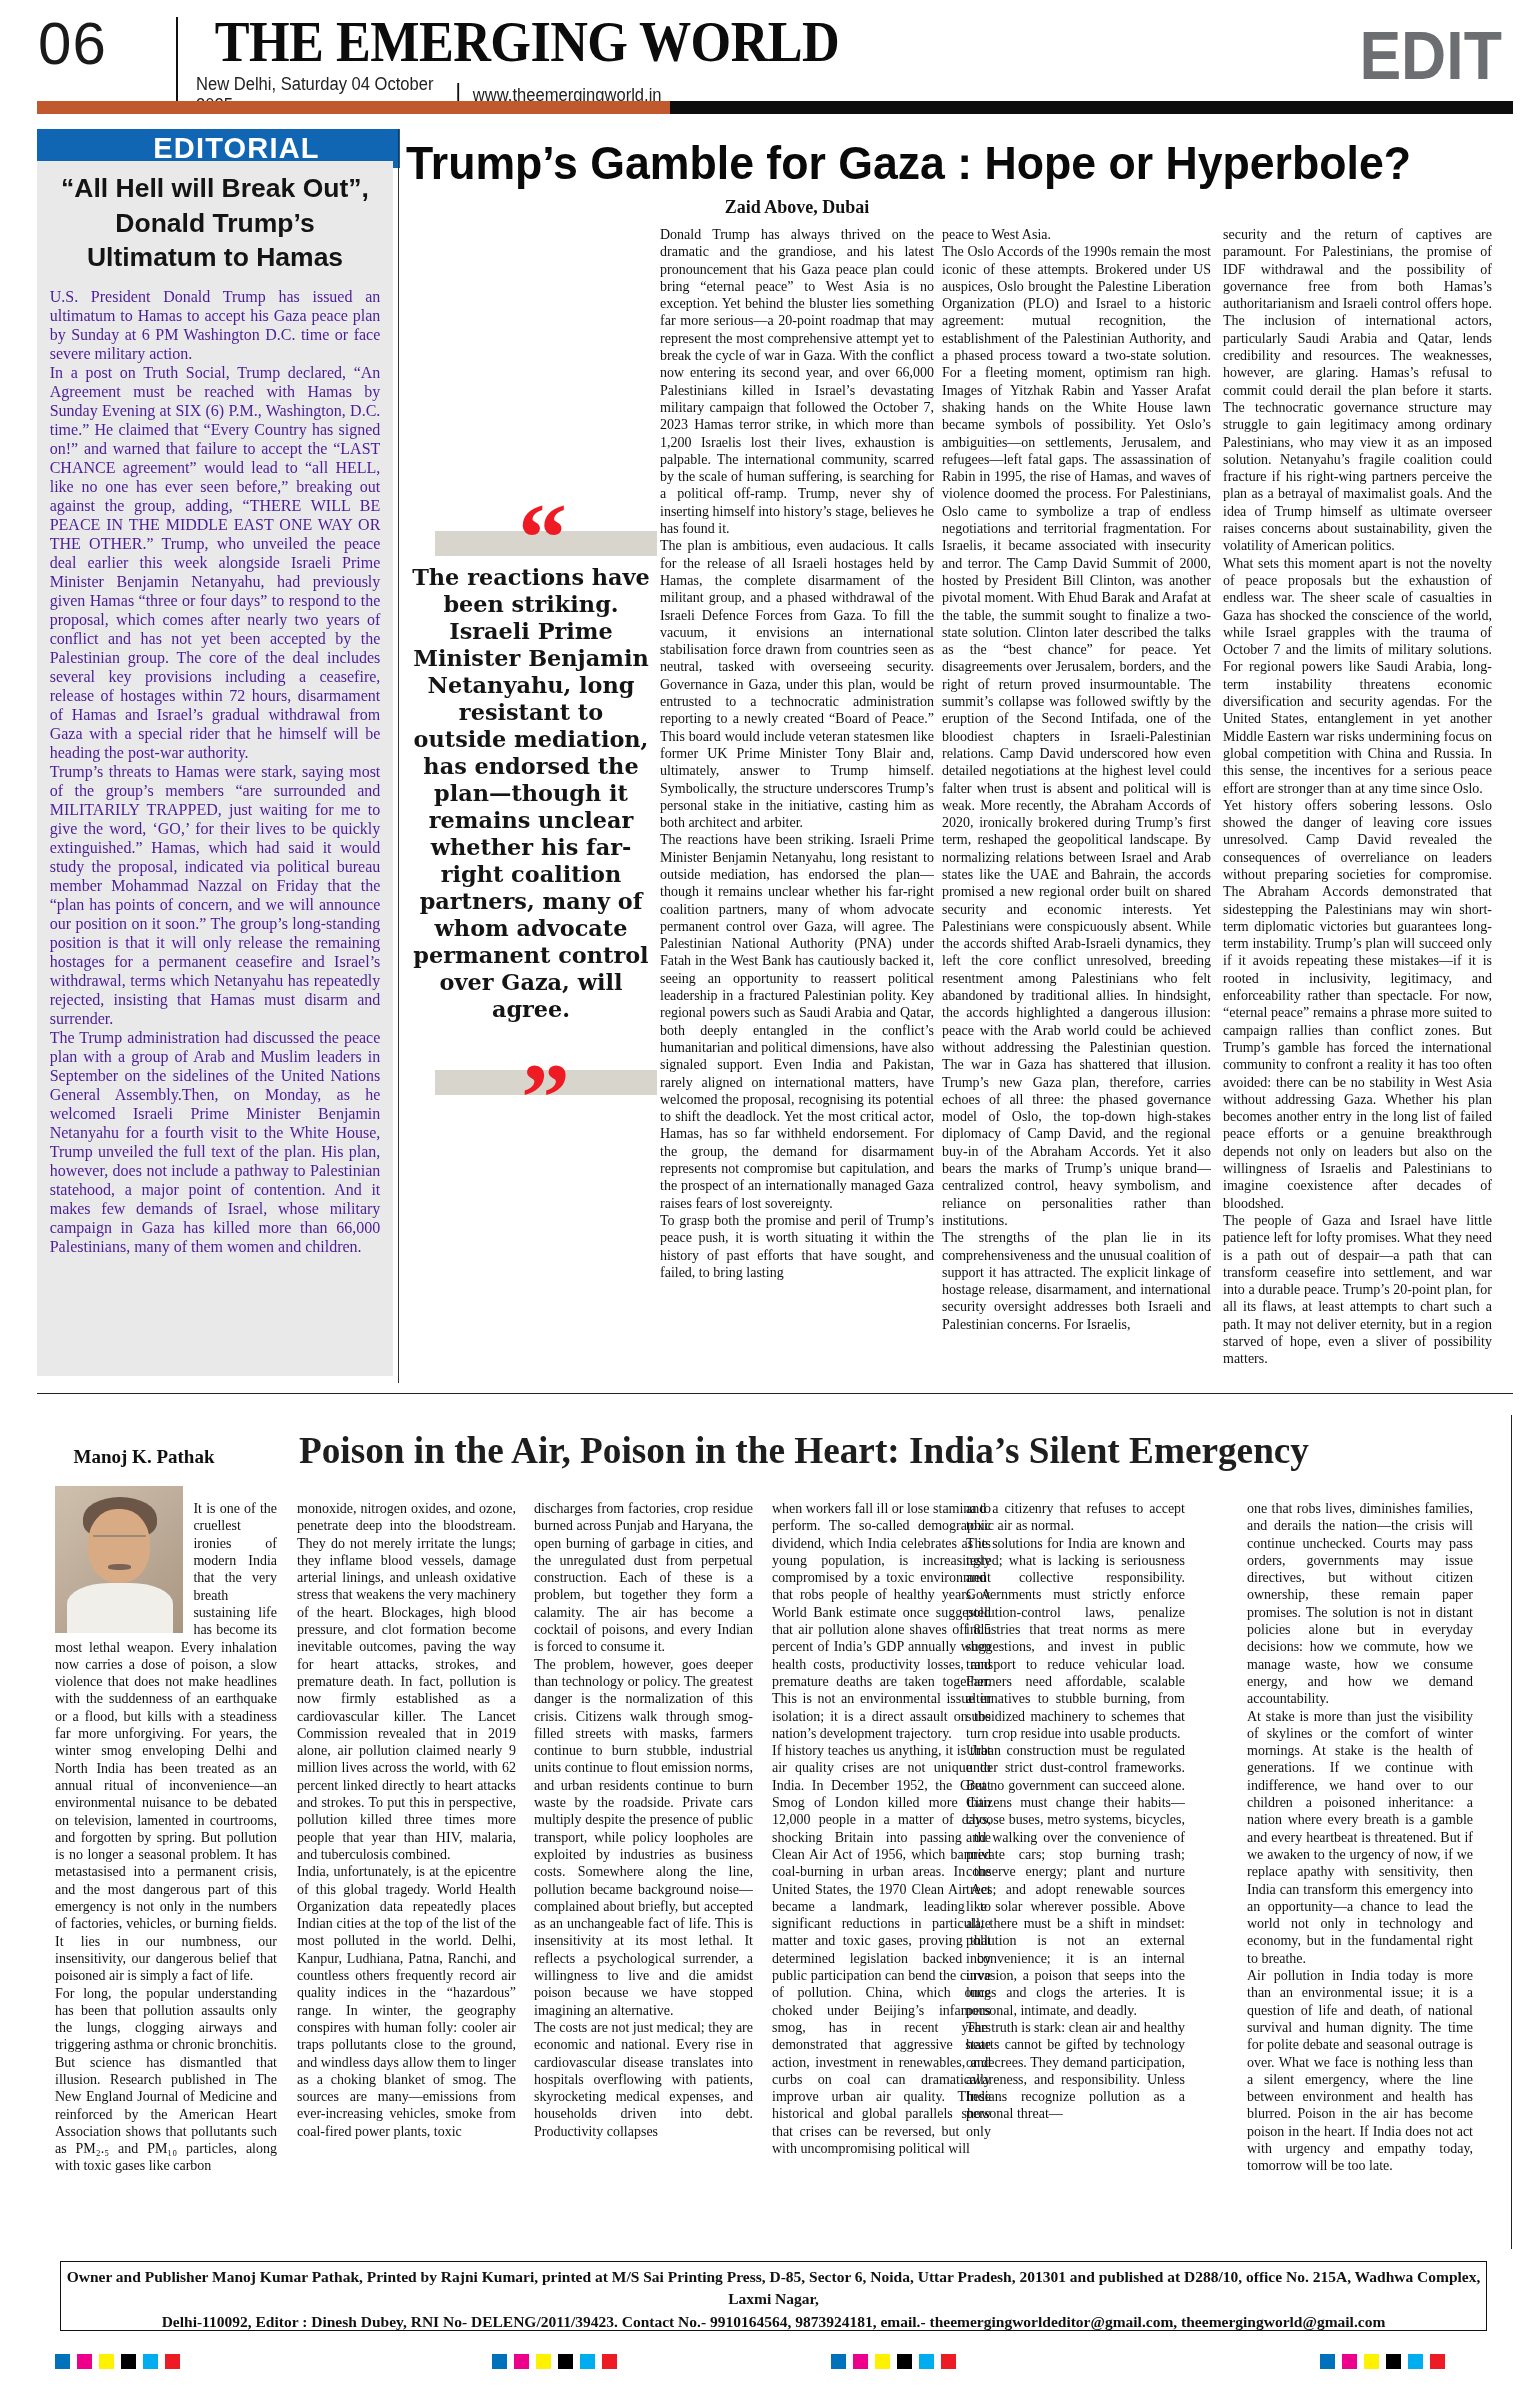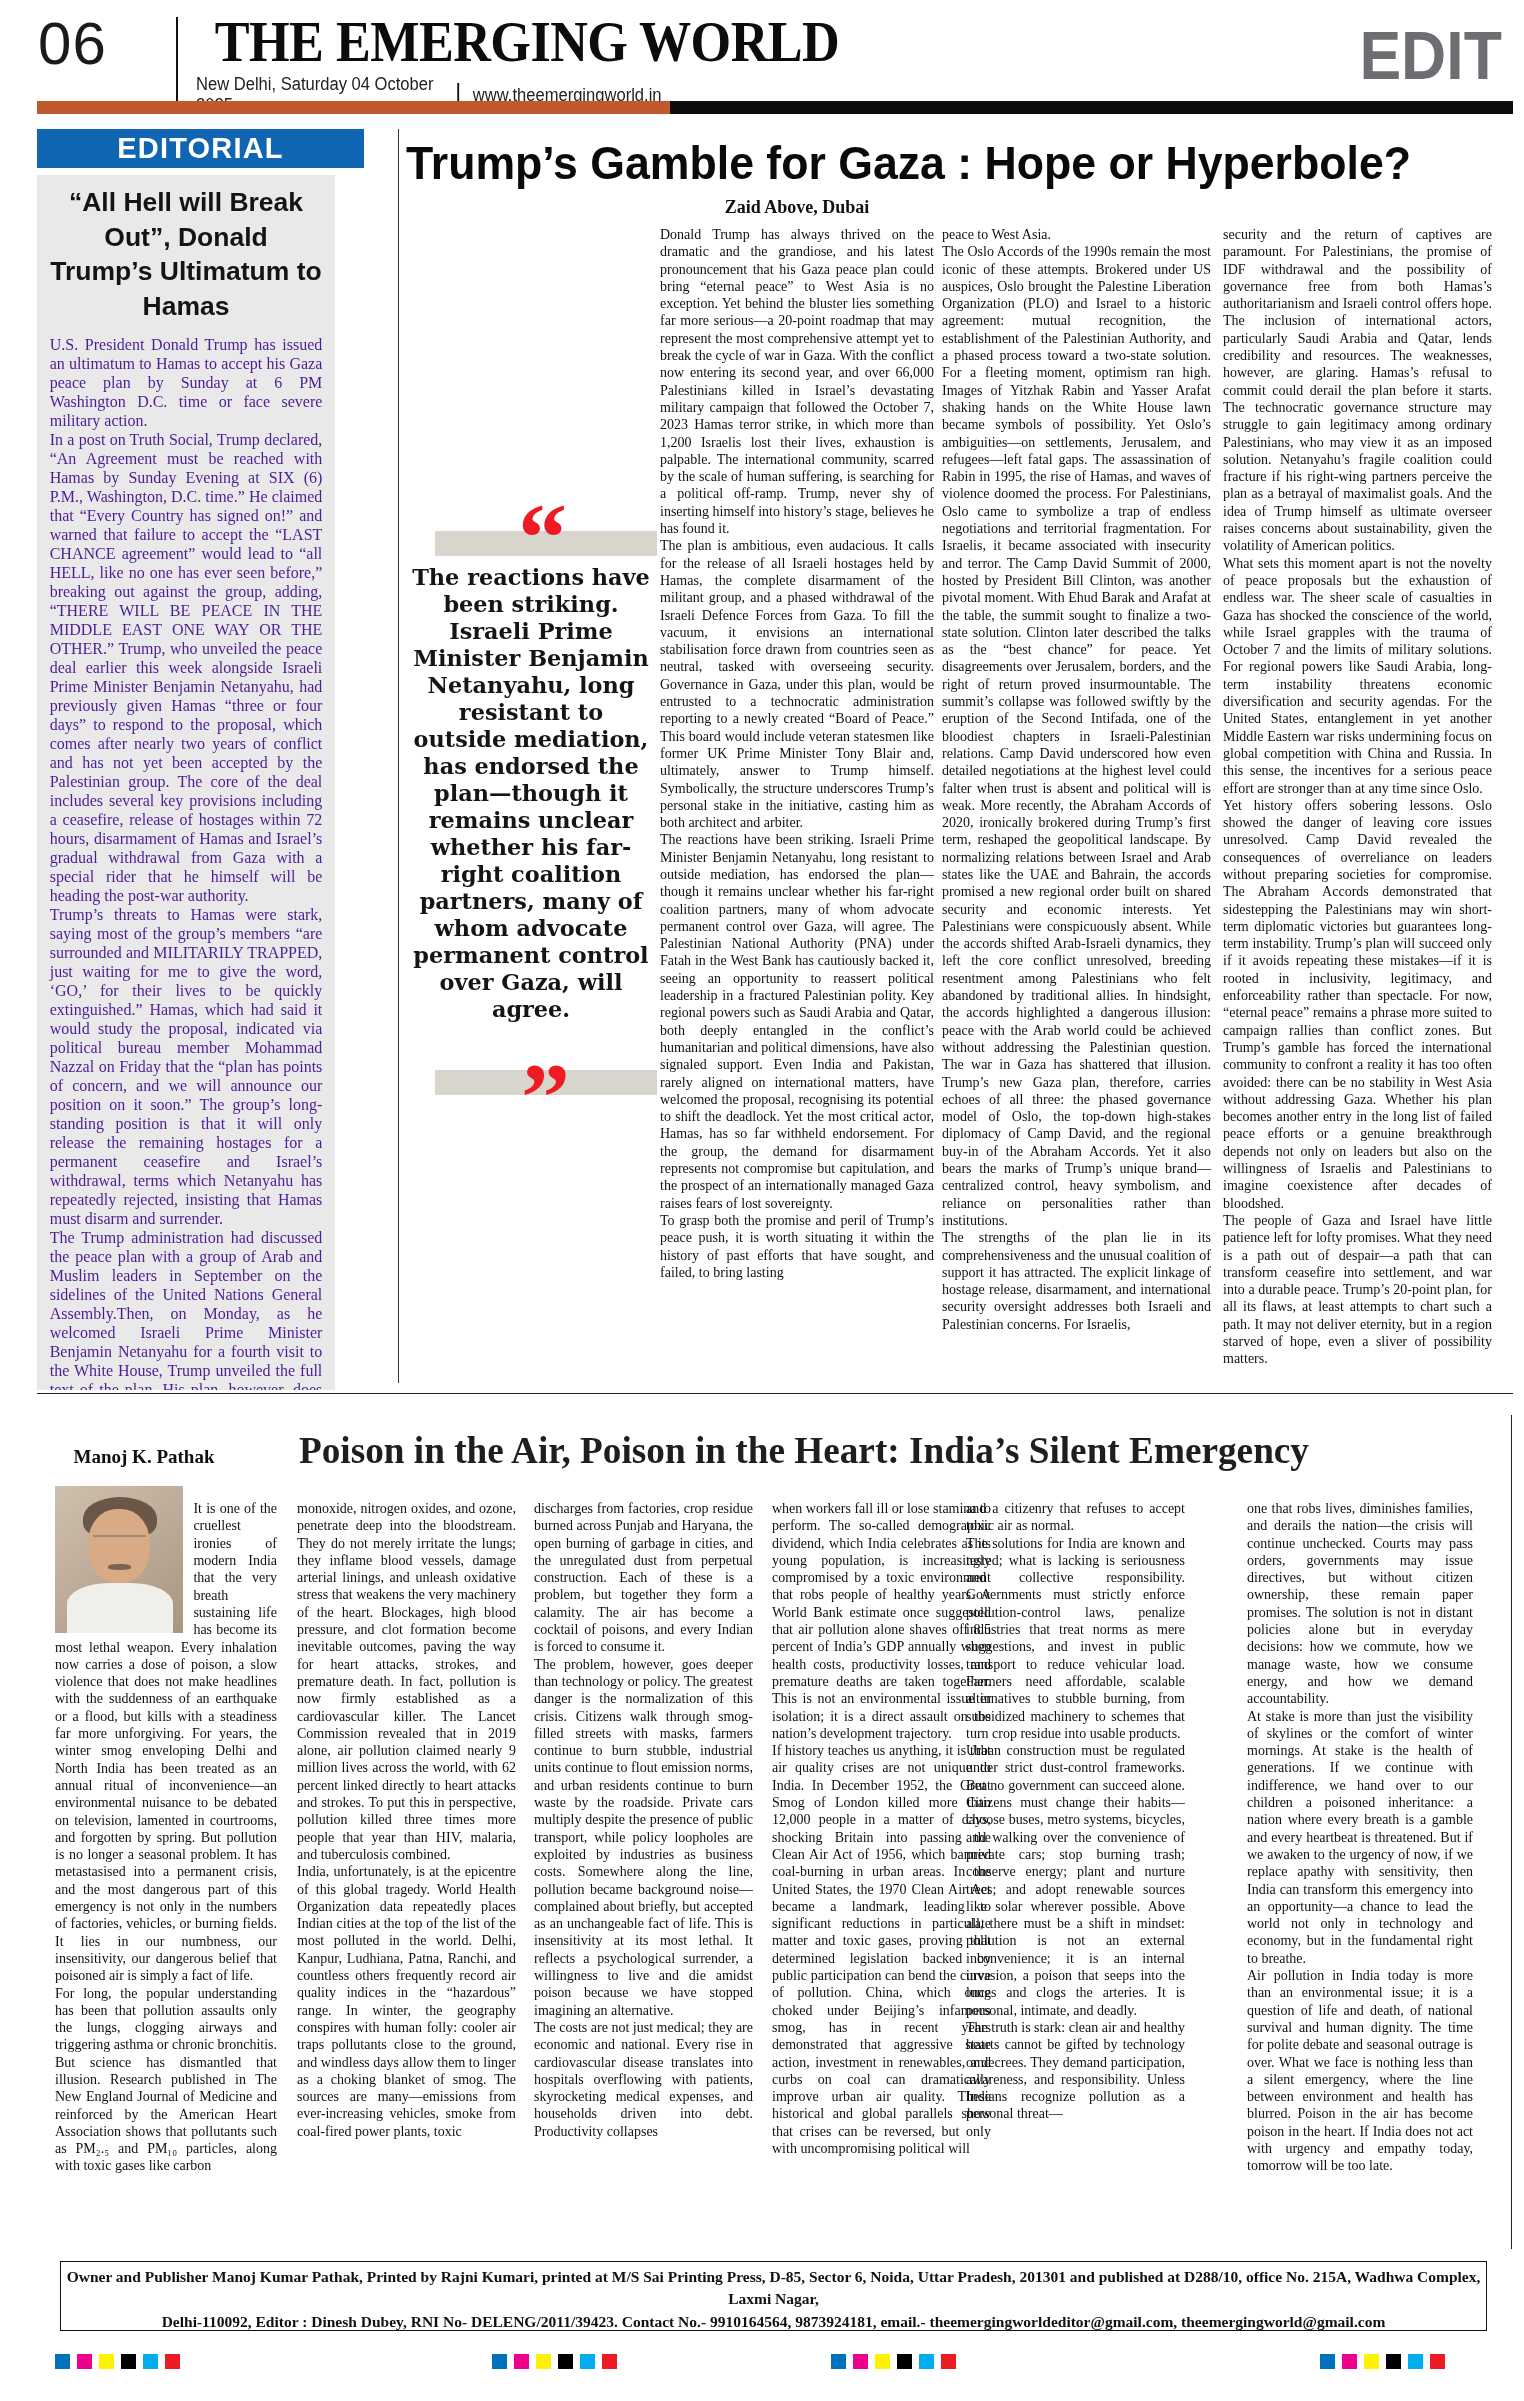--- a/index.html
+++ b/index.html
@@ -51,22 +51,22 @@
 <div class="abs masthead" style="left:190px;top:8px;width:495px;">THE EMERGING WORLD</div>
 <div class="abs dateline" style="left:196px;top:74px;width:506px;">
   <span>New Delhi, Saturday 04 October 2025</span>
   <span class="sep"></span>
   <span>www.theemergingworld.in</span>
 </div>
 <div class="abs edit-label" style="right:23px;top:16px;">EDIT</div>
 <div class="abs bar" style="left:37px;top:101px;width:633px;background:#c05a2e;"></div>
 <div class="abs bar" style="left:670px;top:101px;width:843px;background:#0d0d0d;"></div>
 
-<div class="abs ed-banner" style="left:37px;top:129px;width:327px;height:39px;">EDITORIAL</div>
-<div class="abs ed-panel" style="left:37px;top:175px;width:298px;height:1215px;">
+<div class="abs ed-banner" style="left:37px;top:129px;width:327px;height:39px;padding-left:36px;">EDITORIAL</div>
+<div class="abs ed-panel" style="left:37px;top:161px;width:356px;height:1215px;">
   <div class="ed-headline">“All Hell will Break Out”, Donald Trump’s Ultimatum to Hamas</div>
   <div class="ed-body bodytext">U.S. President Donald Trump has issued an ultimatum to Hamas to accept his Gaza peace plan by Sunday at 6 PM Washington D.C. time or face severe military action.
  In a post on Truth Social, Trump declared, “An Agreement must be reached with Hamas by Sunday Evening at SIX (6) P.M., Washington, D.C. time.” He claimed that “Every Country has signed on!” and warned that failure to accept the “LAST CHANCE agreement” would lead to “all HELL, like no one has ever seen before,” breaking out against the group, adding, “THERE WILL BE PEACE IN THE MIDDLE EAST ONE WAY OR THE OTHER.” Trump, who unveiled the peace deal earlier this week alongside Israeli Prime Minister Benjamin Netanyahu, had previously given Hamas “three or four days” to respond to the proposal, which comes after nearly two years of conflict and has not yet been accepted by the Palestinian group. The core of the deal includes several key provisions including a ceasefire, release of hostages within 72 hours, disarmament of Hamas and Israel’s gradual withdrawal from Gaza with a special rider that he himself will be heading the post-war authority.
  Trump’s threats to Hamas were stark, saying most of the group’s members “are surrounded and MILITARILY TRAPPED, just waiting for me to give the word, ‘GO,’ for their lives to be quickly extinguished.” Hamas, which had said it would study the proposal, indicated via political bureau member Mohammad Nazzal on Friday that the “plan has points of concern, and we will announce our position on it soon.” The group’s long-standing position is that it will only release the remaining hostages for a permanent ceasefire and Israel’s withdrawal, terms which Netanyahu has repeatedly rejected, insisting that Hamas must disarm and surrender.
  The Trump administration had discussed the peace plan with a group of Arab and Muslim leaders in September on the sidelines of the United Nations General Assembly.Then, on Monday, as he welcomed Israeli Prime Minister Benjamin Netanyahu for a fourth visit to the White House, Trump unveiled the full text of the plan. His plan, however, does not include a pathway to Palestinian statehood, a major point of contention. And it makes few demands of Israel, whose military campaign in Gaza has killed more than 66,000 Palestinians, many of them women and children.</div>
 </div>
 <div class="abs vrule" style="left:398px;top:129px;height:1254px;"></div>
 
 <div class="abs main-headline" style="left:406px;top:136px;">Trump’s Gamble for Gaza : Hope or Hyperbole?</div>
 <div class="abs byline" style="left:660px;top:197px;width:274px;">Zaid Above, Dubai</div>

